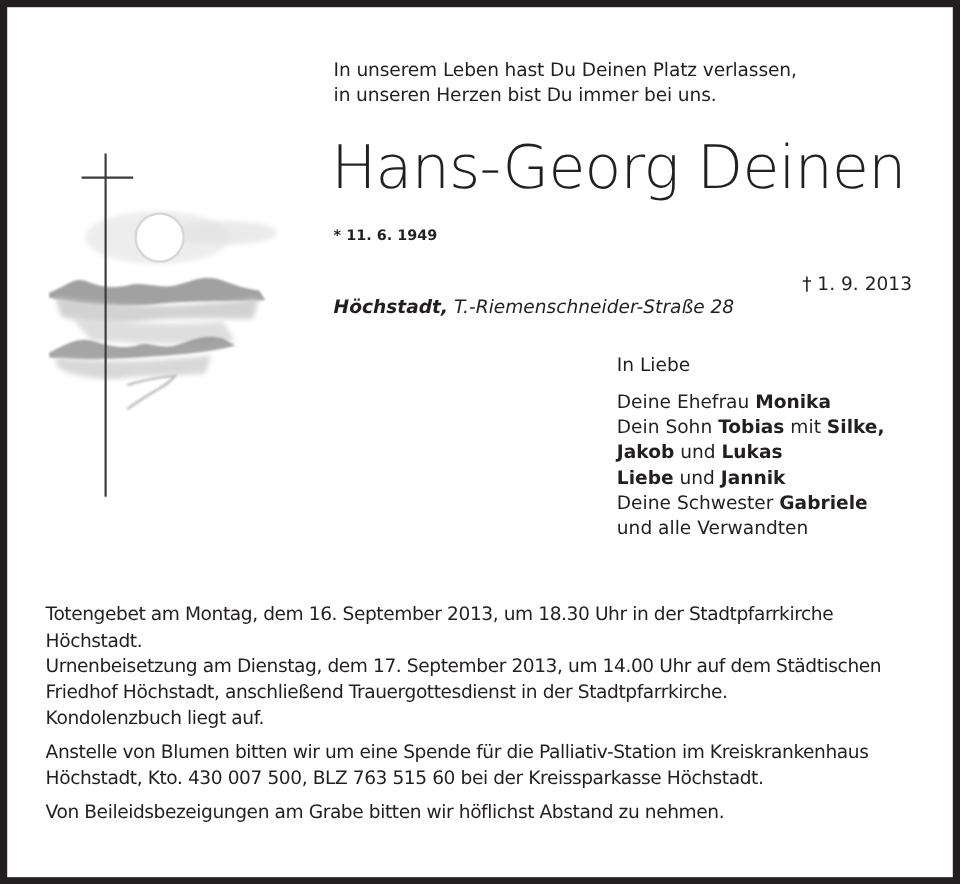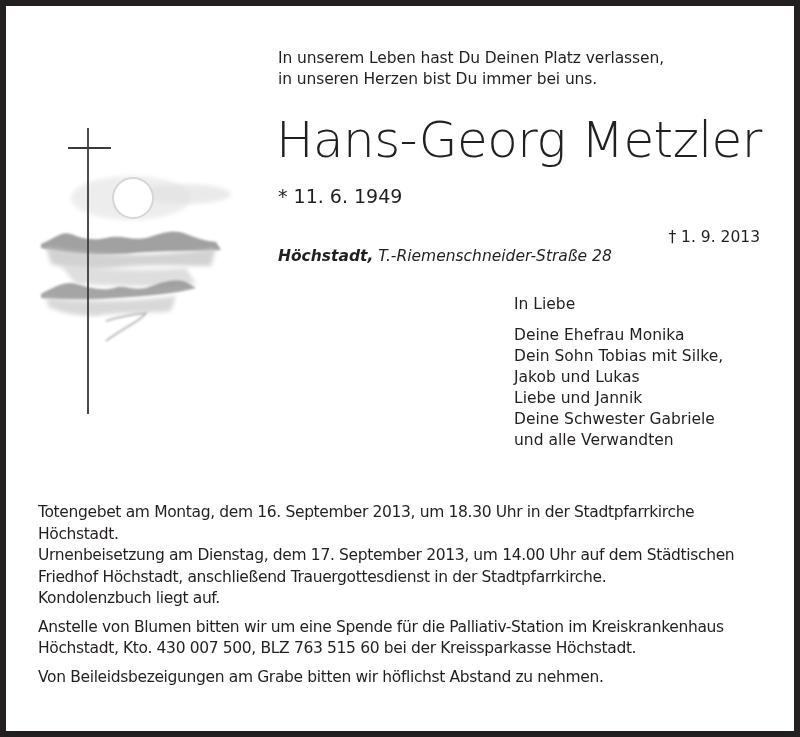--- a/index.html
+++ b/index.html
@@ -22,30 +22,30 @@
       left: 272px; top: 42px;
       font-size: 15.5px; line-height: 21px;
       letter-spacing: -0.1px;
     }
     .name {
       left: 270px; top: 104px;
       font-size: 50px; line-height: 60px;
       font-weight: 300;
       letter-spacing: -0.6px;
     }
-    .birth { left: 272px; top: 180px; font-size: 19px; line-height: 20px; }
+    .birth { left: 272px; top: 180px; font-size: 12px; line-height: 20px; font-weight: bold; }
     .death { right: 34px; top: 180px; font-size: 15.5px; line-height: 20px; margin-top: 41px; }
     .address { left: 272px; top: 240px; font-size: 15.5px; line-height: 20px; font-style: italic; }
     .address b { font-weight: bold; }
     .mourners {
       left: 508px; top: 288px;
       font-size: 15.5px; line-height: 21px;
     }
     .mourners .gap { height: 10px; }
-    .mourners b { font-weight: normal; }
+    .mourners b { font-weight: bold; }
     .notices {
       left: 32px; top: 496px;
       font-size: 15.5px; line-height: 21.5px;
       letter-spacing: -0.35px;
     }
     .notices .para-gap { height: 7px; }
     .illustration { position: absolute; left: 30px; top: 110px; width: 220px; height: 300px; }
   </style>
 </head>
 <body>
@@ -79,21 +79,21 @@
 
     <line x1="52" y1="12" x2="52" y2="298" stroke="#3a3a3a" stroke-width="1.8"></line>
     <line x1="32" y1="32" x2="75" y2="32" stroke="#3a3a3a" stroke-width="1.8"></line>
   </svg>
 
   <div class="abs verse">
     <div>In unserem Leben hast Du Deinen Platz verlassen,</div>
     <div>in unseren Herzen bist Du immer bei uns.</div>
   </div>
 
-  <div class="abs name">Hans-Georg Metzler</div>
+  <div class="abs name">Hans-Georg Deinen</div>
 
   <div class="abs birth">* 11. 6. 1949</div>
   <div class="abs death">† 1. 9. 2013</div>
 
   <div class="abs address">
     <b>Höchstadt,</b><span> T.-Riemenschneider-Straße 28</span>
   </div>
 
   <div class="abs mourners">
     <div>In Liebe</div>

